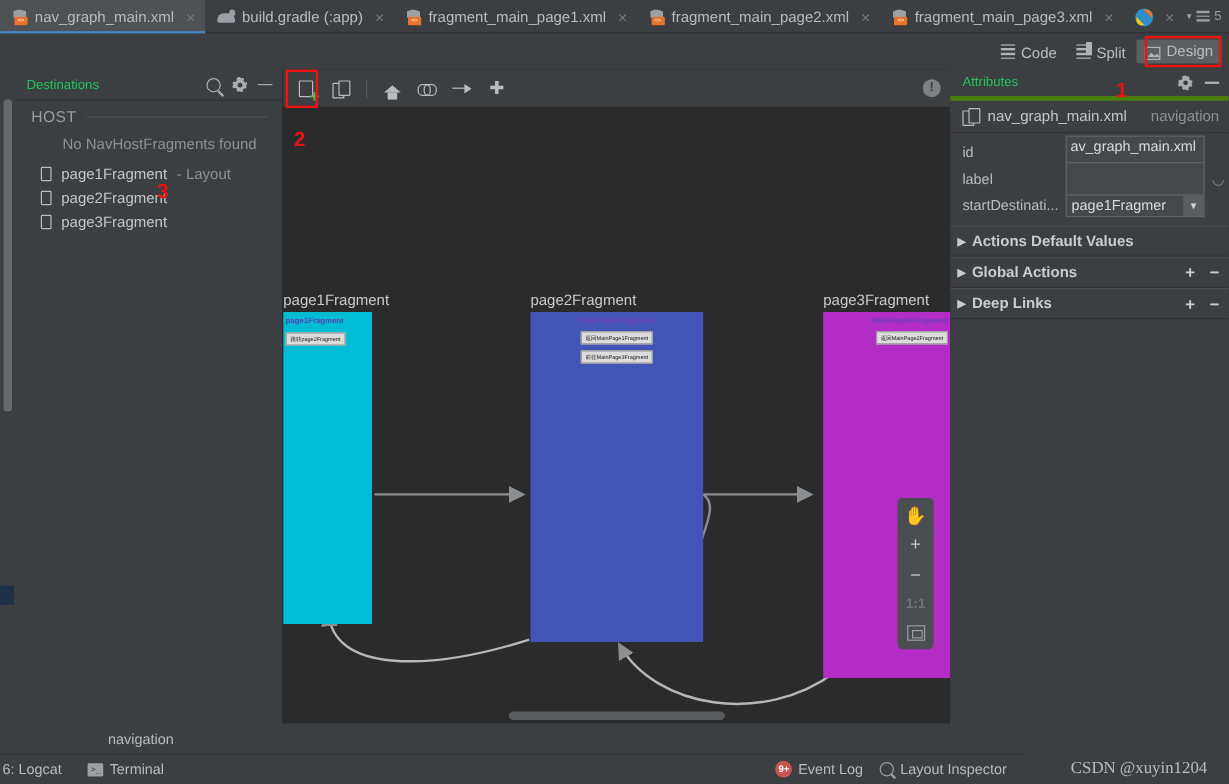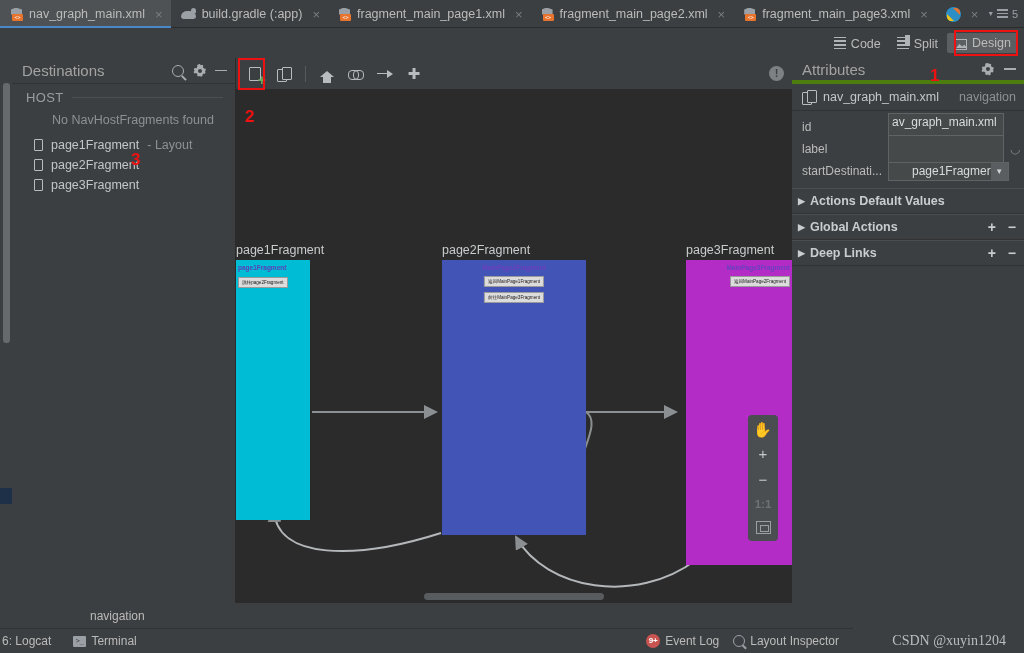--- a/index.html
+++ b/index.html
@@ -122,21 +122,21 @@
 
   
   .dest-panel {
     position: absolute; left: 12px; top: 58px; width: 224px; height: 545px;
     background: #3c3f41; border-right: 1px solid #2b2b2b;
   }
   .dest-header {
     display: flex; align-items: center; height: 26px; padding: 0 8px 0 10px;
     border-bottom: 1px solid #323232;
   }
-  .dest-title { font-size: 15px; color: #a3a3a3; }
+  .dest-title { font-size: 11px; color: #22c55e; }
   .dest-header .tools { margin-left: auto; display: flex; align-items: center; gap: 9px; }
   .ic-search {
     width: 12px; height: 12px; border: 1.6px solid #a9adaf; border-radius: 50%;
     position: relative;
   }
   .ic-search::after {
     content:""; position: absolute; right: -4px; bottom: -3px;
     width: 6px; height: 1.8px; background: #a9adaf; transform: rotate(45deg);
   }
   .ic-gear {
@@ -288,21 +288,21 @@
   .attr-row { display: flex; align-items: center; height: 22px; gap: 6px; }
   .attr-key { width: 80px; font-size: 12px; color: #bbbbbb; }
   .attr-val {
     flex: 1; height: 28px; background: #45494a; border: 1px solid #5f6366;
     color: #d8dcde; font-size: 12px; padding: 0 3px; line-height: 16px;
     white-space: nowrap; overflow: hidden;
   }
   .attr-pick { width: 8px; color: #8d9193; font-size: 12px; text-align:center; }
   .attr-combo {
     flex: 1; height: 19px; background: #45494a; border: 1px solid #5f6366;
-    display: flex; align-items: center; position: relative; padding-left: 19px;
+    display: flex; align-items: center; position: relative;
   }
   .attr-combo .txt { font-size: 12px; color: #d8dcde; padding-left: 4px;
      white-space: nowrap; overflow: hidden; flex:1; }
   .attr-combo .arr {
     width: 17px; height: 17px; background: #5a5e60; display: flex;
     align-items: center; justify-content: center; color: #cfd3d5; font-size: 8px;
   }
   .attr-sect {
     display: flex; align-items: center; height: 26px; padding: 0 8px 0 6px;
     border-top: 1px solid #4a4e50; border-bottom: 1px solid #323232;

